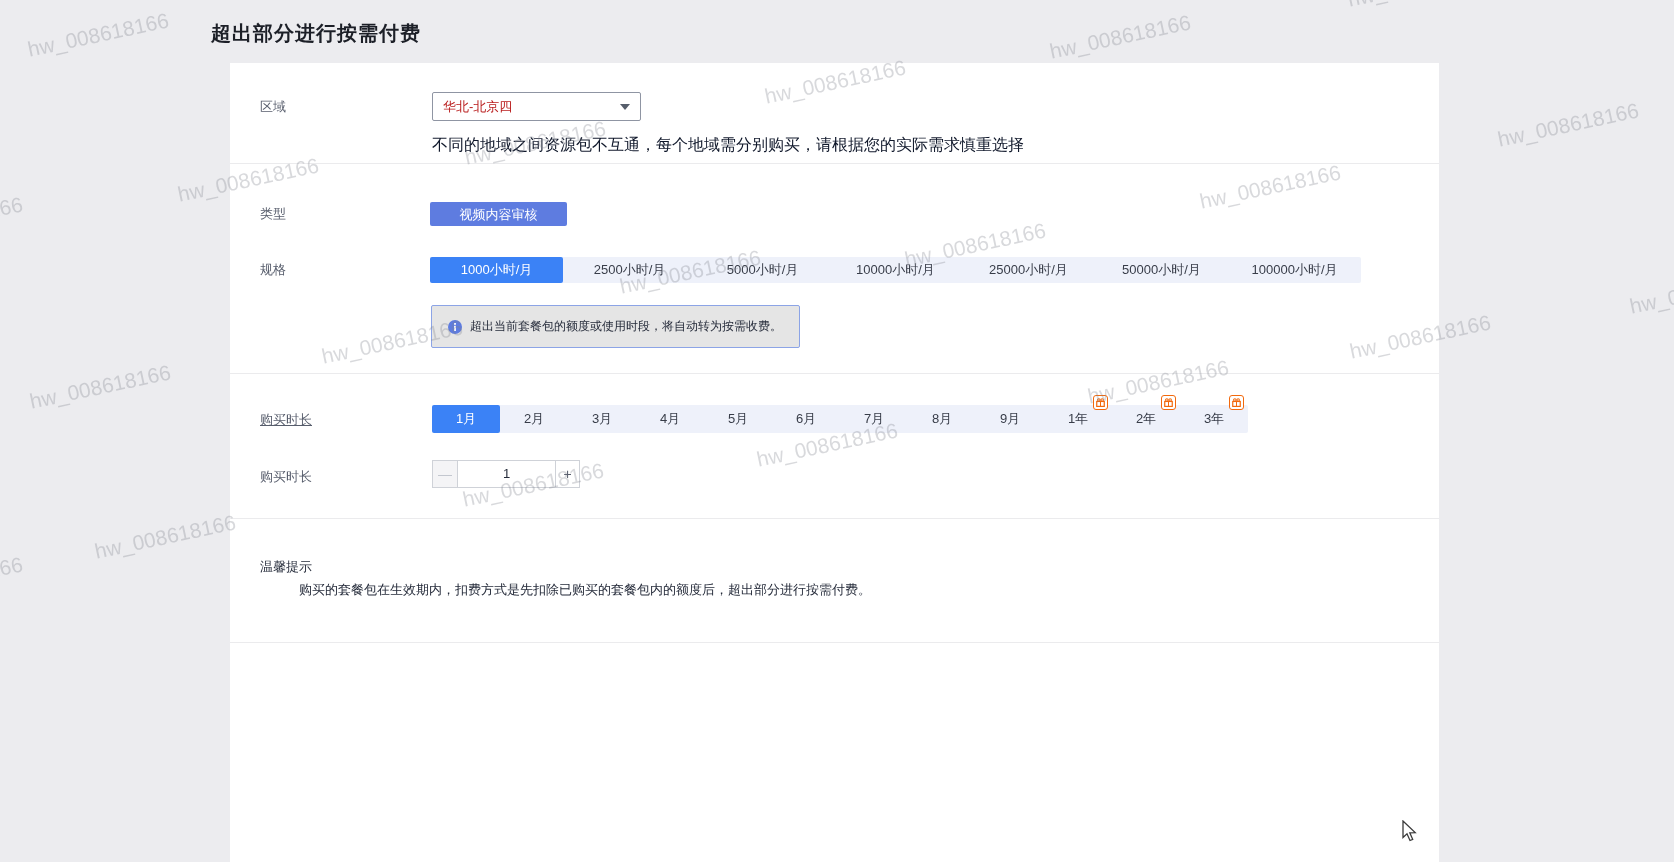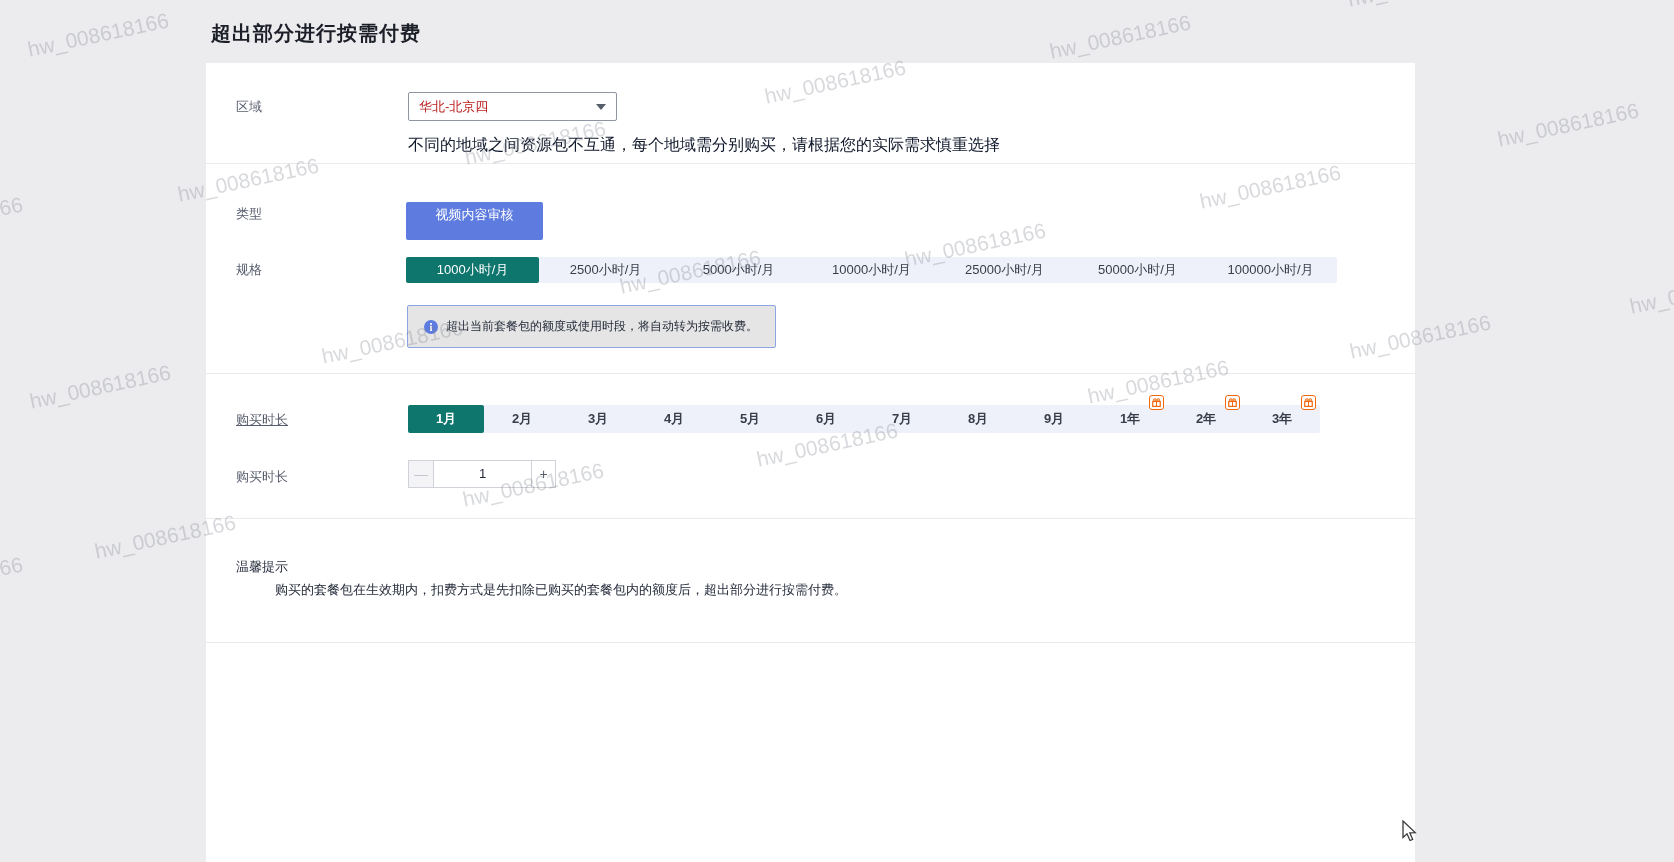--- a/index.html
+++ b/index.html
@@ -2,50 +2,50 @@
 <html><head>
 <meta charset="utf-8">
 <style>
   * { margin:0; padding:0; box-sizing:border-box; }
   html,body { width:1674px; height:862px; overflow:hidden; }
   body { font-family:"Liberation Sans","DejaVu Sans",sans-serif; background:#ececef; }
   .page { position:relative; width:1674px; height:862px; background:#ececef; overflow:hidden; }
 
   .page-title { position:absolute; left:211px; top:20px; font-size:20px; font-weight:600; color:#1c1f27; letter-spacing:1px; }
 
-  .card { position:absolute; left:206px; top:63px; width:1209px; height:799px; background:#ffffff;padding-left:20px; }
+  .card { position:absolute; left:230px; top:63px; width:1209px; height:799px; background:#ffffff;padding-left:20px; }
 
   .divider { position:absolute; left:0; width:1209px; height:1px; background:#ebebed; }
 
   .fld-label { position:absolute; left:30px; font-size:13px; color:#575d6c; line-height:18px; }
 
   
   .dropdown { position:absolute; left:202px; top:29px; width:209px; height:29px; background:#fff;
               border:1px solid #8f95a3; border-radius:2px; display:flex; align-items:center; cursor:pointer; }
   .dropdown-value { font-size:13px; color:#b91c1c; padding-left:10px; flex:1; }
   .caret { width:0; height:0; border-left:5px solid transparent; border-right:5px solid transparent;
            border-top:6px solid #565e6b; margin-right:10px; }
   .hint { position:absolute; left:202px; top:72px; font-size:16px; color:#0f172a; }
 
   
-  .type-btn { position:absolute; left:200px; top:139px; width:137px; height:38px; background:#5e7ce0;
+  .type-btn { position:absolute; left:200px; top:139px; width:137px; height:24px; background:#5e7ce0;
               color:#fff; font-size:13px; text-align:center; line-height:26px; border-radius:2px; cursor:pointer; }
   .spec-row { position:absolute; left:200px; top:194px; display:flex; background:#eef1fa; border-radius:2px; }
   .opt { font-size:13px; color:#383d49; text-align:center; cursor:pointer; }
   .spec-opt { width:133px; height:26px; line-height:26px; }
-  .opt.sel { background:#0f766e; color:#fff; border-radius:2px; }
+  .opt.sel { background:#3b82f6; color:#fff; border-radius:2px; }
 
   .notice-box { position:absolute; left:201px; top:242px; width:369px; height:43px; background:#e5e5e5;
                 border:1px solid #8ca4e6; border-radius:2px; display:flex; align-items:center; padding-left:16px; }
   .notice-box svg { flex:0 0 auto; }
   .notice-text { font-size:12px; color:#252b3a; margin-left:8px; }
 
   
   .dur-row { position:absolute; left:202px; top:342px; display:flex; background:#eef1fa; border-radius:2px; }
-  .dur-opt { position:relative; width:76px; height:28px; line-height:28px;font-weight:bold; }
+  .dur-opt { position:relative; width:68px; height:28px; line-height:28px; }
   .gift-badge { position:absolute; top:-10px; right:4px; width:15px; height:15px; background:#fff;
                 border:1.5px solid #f2690d; border-radius:3px; display:flex; align-items:center; justify-content:center; }
 
   
   .stepper { position:absolute; left:202px; top:397px; display:flex; height:28px; }
   .step-btn { width:25px; height:28px; border:1px solid #cfd2d8; background:#fff; font-size:14px;
               color:#575d6c; text-align:center; line-height:26px; cursor:pointer; user-select:none; }
   .step-btn.minus { background:#f4f4f6; color:#c3c7cf; border-right:none; }
   .step-value { width:98px; height:28px; border:1px solid #cfd2d8; border-right:none; font-size:13px;
                 color:#252b3a; text-align:center; line-height:26px; background:#fff; }

